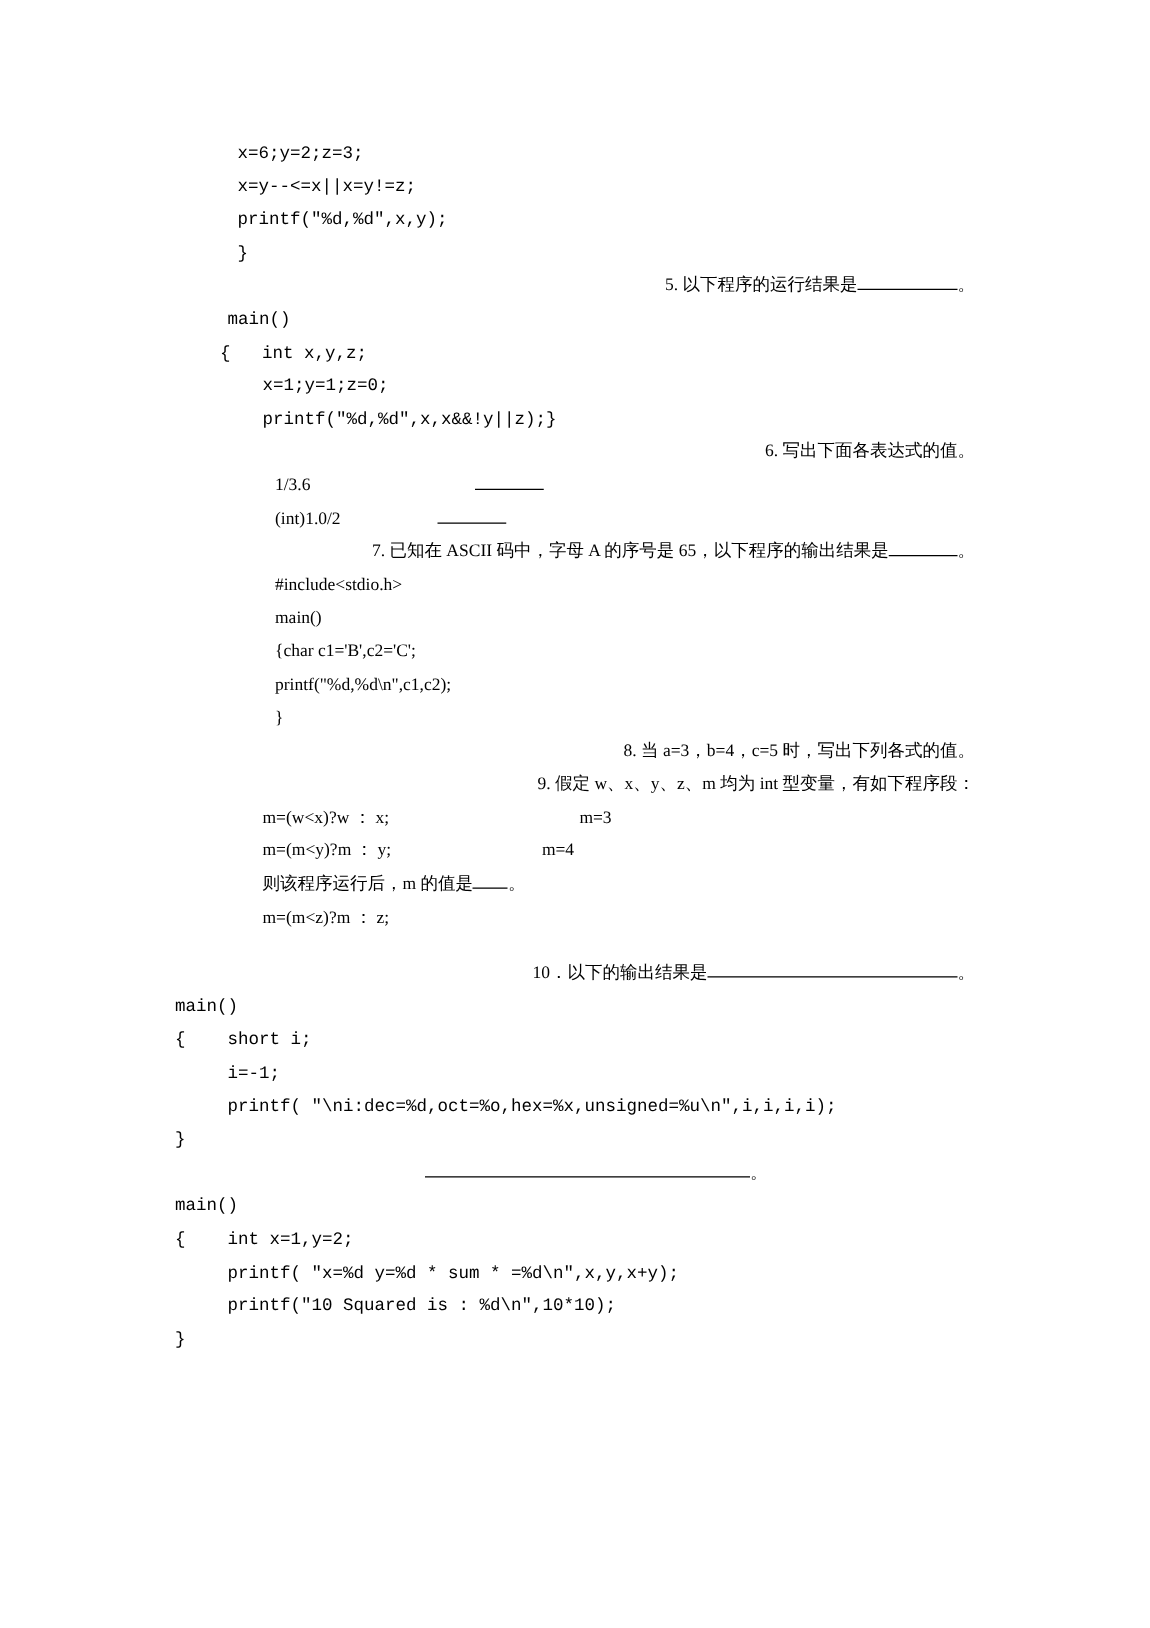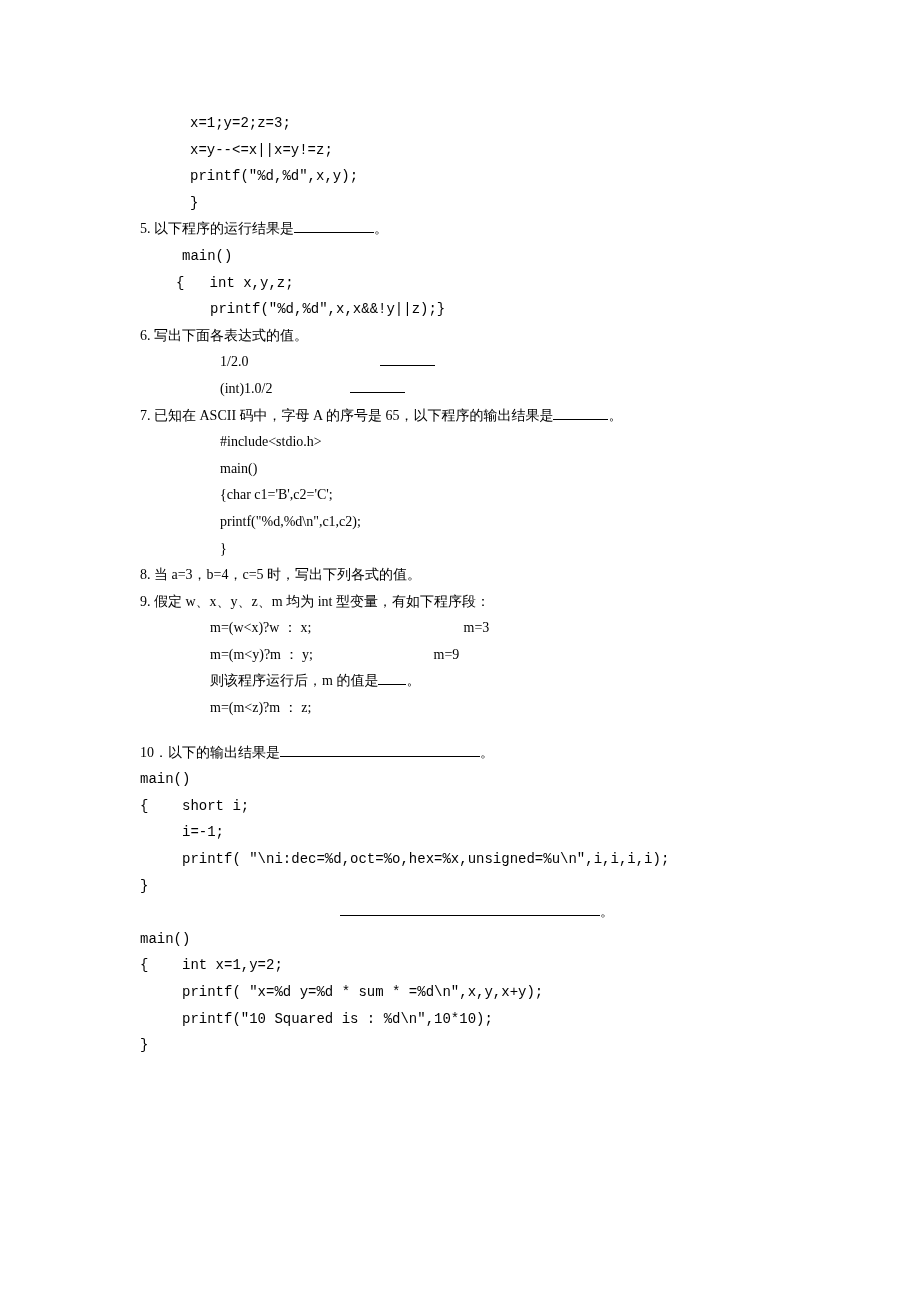--- a/index.html
+++ b/index.html
@@ -17,21 +17,21 @@
     box-sizing: border-box;
     padding: 110px 140px 40px 140px;
   }
   .code {
     font-family: "SimSun", "宋体", "Courier New", monospace;
     white-space: pre;
   }
   .indent1 { padding-left: 50px; }
   .indent2 { padding-left: 70px; }
   .indent3 { padding-left: 80px; }
-  .q { padding-left: 0; }
+  .q { padding-left: 0; text-align: right; }
   .q-sub { padding-left: 28px; }
   .blank {
     display: inline-block;
     border-bottom: 1px solid #000;
     height: 1.0em;
     vertical-align: baseline;
   }
   .blank-short { width: 55px; }
   .blank-med { width: 80px; }
   .blank-long { width: 200px; }
@@ -40,35 +40,36 @@
     display: flex;
     align-items: baseline;
   }
   .blank-row .lbl { min-width: 90px; }
 </style>
 </head>
 <body>
 
 <div class="page">
 
-  <div class="indent1 code">x=1;y=2;z=3;</div>
+  <div class="indent1 code">x=6;y=2;z=3;</div>
   <div class="indent1 code">x=y--&lt;=x||x=y!=z;</div>
   <div class="indent1 code">printf("%d,%d",x,y);</div>
   <div class="indent1 code">}</div>
 
   <div class="q">
     <span>5. 以下程序的运行结果是</span><span class="blank blank-med"></span><span>。</span>
   </div>
   <div class="code" style="padding-left:42px">main()</div>
   <div class="code" style="padding-left:36px">{   int x,y,z;</div>
+  <div class="indent2 code">x=1;y=1;z=0;</div>
   <div class="indent2 code">printf("%d,%d",x,x&amp;&amp;!y||z);}</div>
 
   <div class="q">6. 写出下面各表达式的值。</div>
   <div class="indent3 blank-row">
-    <span class="lbl" style="min-width:160px">1/2.0</span>
+    <span class="lbl" style="min-width:160px">1/3.6</span>
     <span class="blank blank-short"></span>
   </div>
   <div class="indent3 blank-row">
     <span class="lbl" style="min-width:130px">(int)1.0/2</span>
     <span class="blank blank-short"></span>
   </div>
 
   <div class="q">
     <span>7. 已知在 ASCII 码中，字母 A 的序号是 65，以下程序的输出结果是</span><span class="blank blank-short"></span><span>。</span>
   </div>
@@ -80,21 +81,21 @@
 
   <div class="q">8. 当 a=3，b=4，c=5 时，写出下列各式的值。</div>
 
   <div class="q">9. 假定 w、x、y、z、m 均为 int 型变量，有如下程序段：</div>
   <div class="indent2">
     <span style="display:inline-block;width:250px">m=(w&lt;x)?w ： x;</span>
     <span>m=3</span>
   </div>
   <div class="indent2">
     <span style="display:inline-block;width:220px">m=(m&lt;y)?m ： y;</span>
-    <span>m=9</span>
+    <span>m=4</span>
   </div>
   <div class="indent2">
     <span>则该程序运行后，m 的值是</span><span class="blank" style="width:28px"></span><span>。</span>
   </div>
   <div class="indent2">m=(m&lt;z)?m ： z;</div>
 
   <div style="height:18px"></div>
 
   <div class="q">
     <span>10．以下的输出结果是</span><span class="blank blank-long"></span><span>。</span>

